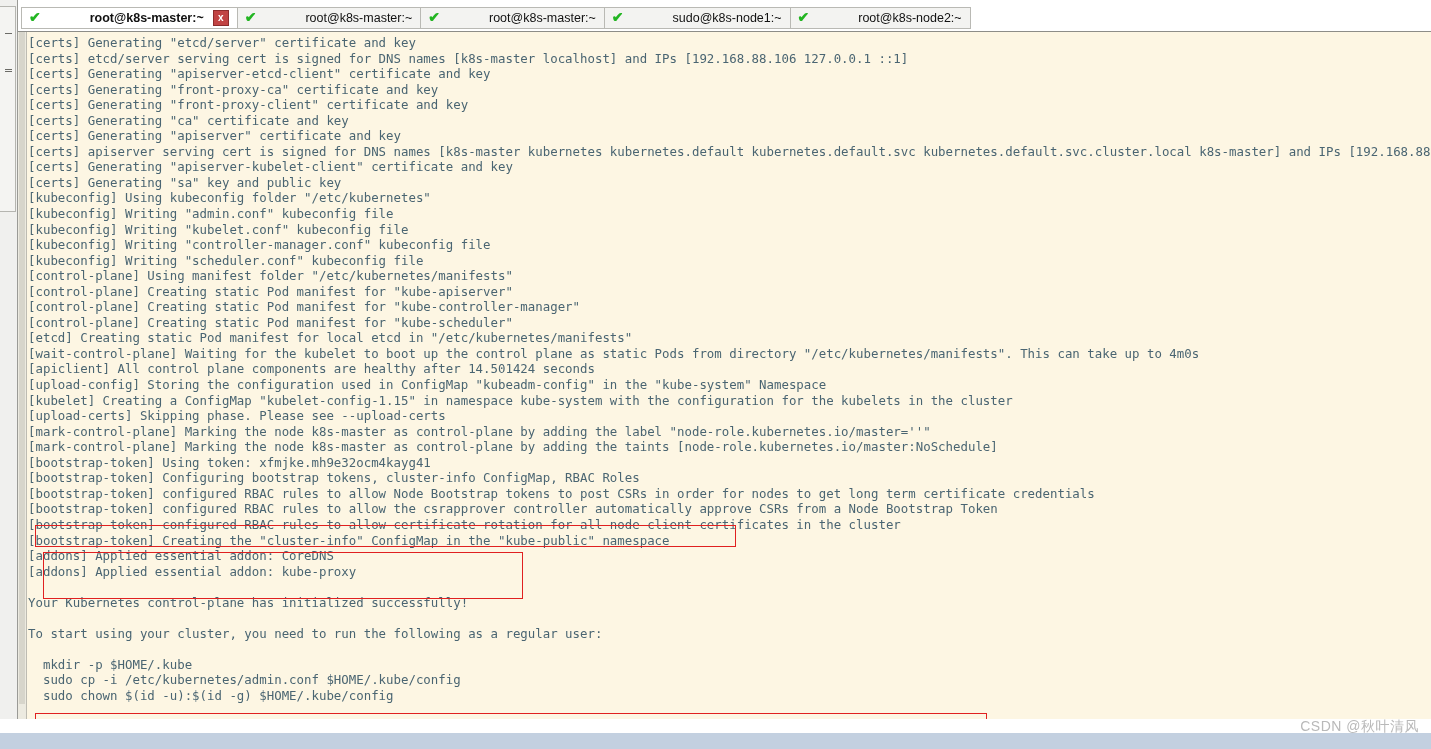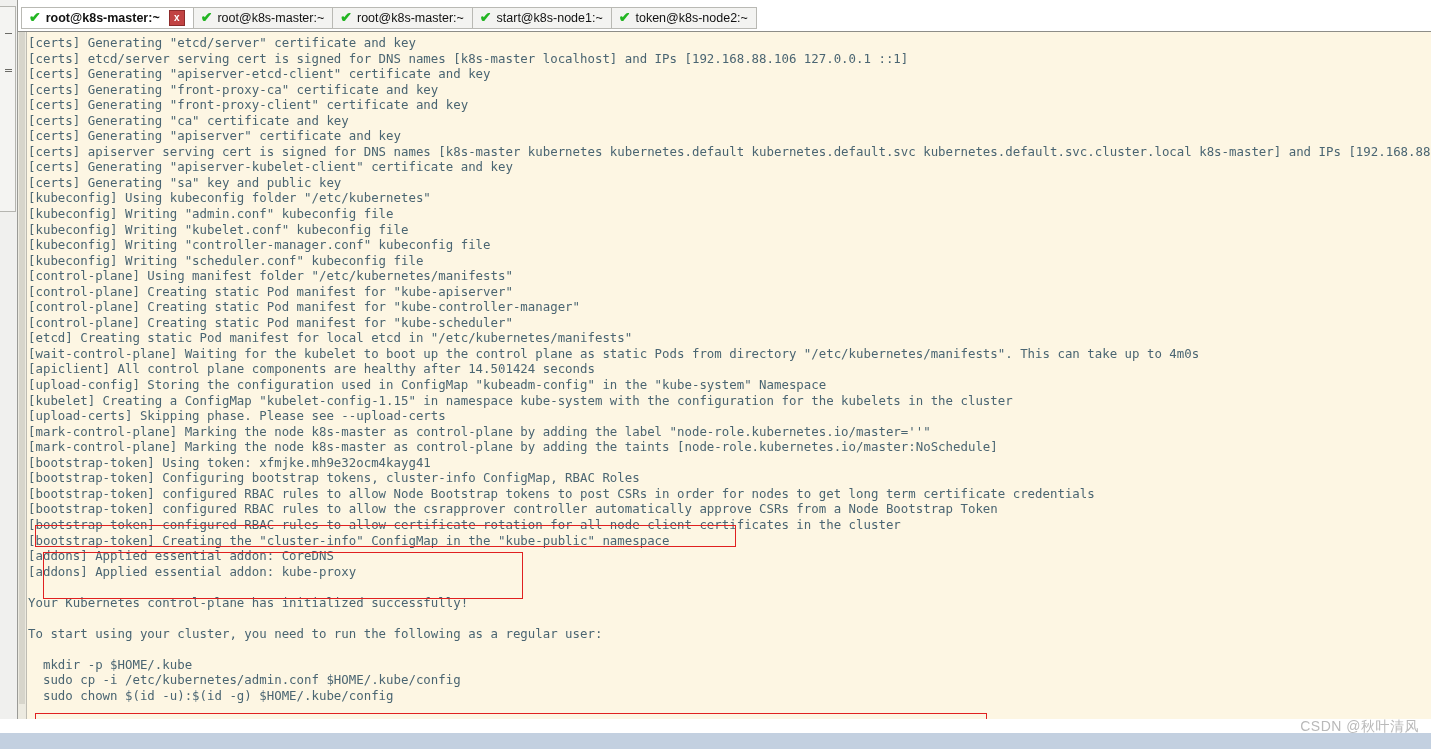--- a/index.html
+++ b/index.html
@@ -93,21 +93,21 @@
     font-weight: bold;
   }
   .tab-check {
     display: inline-block;
     color: #22b522;
     font-size: 14px;
     line-height: 1;
     font-weight: bold;
     transform: translateY(-1px);
   }
-  .tab-label { line-height: 1; }
+  .tab-label { line-height: 1; margin-left: 44px; }
   .tab-close {
     display: inline-flex;
     align-items: center;
     justify-content: center;
     width: 14px;
     height: 14px;
     margin-left: 4px;
     background: #c14343;
     border: 1px solid #8d2b2b;
     color: #ffffff;
@@ -233,25 +233,25 @@
         <div class="tab">
           <span class="tab-check">✔</span>
           <span class="tab-label">root@k8s-master:~</span>
         </div>
         <div class="tab">
           <span class="tab-check">✔</span>
           <span class="tab-label">root@k8s-master:~</span>
         </div>
         <div class="tab">
           <span class="tab-check">✔</span>
-          <span class="tab-label">start@k8s-node1:~</span>
-        </div>
-        <div class="tab">
-          <span class="tab-check">✔</span>
-          <span class="tab-label">token@k8s-node2:~</span>
+          <span class="tab-label">sudo@k8s-node1:~</span>
+        </div>
+        <div class="tab">
+          <span class="tab-check">✔</span>
+          <span class="tab-label">root@k8s-node2:~</span>
         </div>
       </div>
   </div>
 
   <div class="terminal-wrap">
     <div class="term-scroll-left">
       <div class="term-scroll-thumb"></div>
     </div>
     <div class="screen" id="screen"><div class="line">[certs] Generating "etcd/server" certificate and key</div><div class="line">[certs] etcd/server serving cert is signed for DNS names [k8s-master localhost] and IPs [192.168.88.106 127.0.0.1 ::1]</div><div class="line">[certs] Generating "apiserver-etcd-client" certificate and key</div><div class="line">[certs] Generating "front-proxy-ca" certificate and key</div><div class="line">[certs] Generating "front-proxy-client" certificate and key</div><div class="line">[certs] Generating "ca" certificate and key</div><div class="line">[certs] Generating "apiserver" certificate and key</div><div class="line">[certs] apiserver serving cert is signed for DNS names [k8s-master kubernetes kubernetes.default kubernetes.default.svc kubernetes.default.svc.cluster.local k8s-master] and IPs [192.168.88.106 10.96.0.1]</div><div class="line">[certs] Generating "apiserver-kubelet-client" certificate and key</div><div class="line">[certs] Generating "sa" key and public key</div><div class="line">[kubeconfig] Using kubeconfig folder "/etc/kubernetes"</div><div class="line">[kubeconfig] Writing "admin.conf" kubeconfig file</div><div class="line">[kubeconfig] Writing "kubelet.conf" kubeconfig file</div><div class="line">[kubeconfig] Writing "controller-manager.conf" kubeconfig file</div><div class="line">[kubeconfig] Writing "scheduler.conf" kubeconfig file</div><div class="line">[control-plane] Using manifest folder "/etc/kubernetes/manifests"</div><div class="line">[control-plane] Creating static Pod manifest for "kube-apiserver"</div><div class="line">[control-plane] Creating static Pod manifest for "kube-controller-manager"</div><div class="line">[control-plane] Creating static Pod manifest for "kube-scheduler"</div><div class="line">[etcd] Creating static Pod manifest for local etcd in "/etc/kubernetes/manifests"</div><div class="line">[wait-control-plane] Waiting for the kubelet to boot up the control plane as static Pods from directory "/etc/kubernetes/manifests". This can take up to 4m0s</div><div class="line">[apiclient] All control plane components are healthy after 14.501424 seconds</div><div class="line">[upload-config] Storing the configuration used in ConfigMap "kubeadm-config" in the "kube-system" Namespace</div><div class="line">[kubelet] Creating a ConfigMap "kubelet-config-1.15" in namespace kube-system with the configuration for the kubelets in the cluster</div><div class="line">[upload-certs] Skipping phase. Please see --upload-certs</div><div class="line">[mark-control-plane] Marking the node k8s-master as control-plane by adding the label "node-role.kubernetes.io/master=''"</div><div class="line">[mark-control-plane] Marking the node k8s-master as control-plane by adding the taints [node-role.kubernetes.io/master:NoSchedule]</div><div class="line">[bootstrap-token] Using token: xfmjke.mh9e32ocm4kayg41</div><div class="line">[bootstrap-token] Configuring bootstrap tokens, cluster-info ConfigMap, RBAC Roles</div><div class="line">[bootstrap-token] configured RBAC rules to allow Node Bootstrap tokens to post CSRs in order for nodes to get long term certificate credentials</div><div class="line">[bootstrap-token] configured RBAC rules to allow the csrapprover controller automatically approve CSRs from a Node Bootstrap Token</div><div class="line">[bootstrap-token] configured RBAC rules to allow certificate rotation for all node client certificates in the cluster</div><div class="line">[bootstrap-token] Creating the "cluster-info" ConfigMap in the "kube-public" namespace</div><div class="line">[addons] Applied essential addon: CoreDNS</div><div class="line">[addons] Applied essential addon: kube-proxy</div><div class="line blank">&nbsp;</div><div class="line">Your Kubernetes control-plane has initialized successfully!</div><div class="line blank">&nbsp;</div><div class="line">To start using your cluster, you need to run the following as a regular user:</div><div class="line blank">&nbsp;</div><div class="line">  mkdir -p $HOME/.kube</div><div class="line">  sudo cp -i /etc/kubernetes/admin.conf $HOME/.kube/config</div><div class="line">  sudo chown $(id -u):$(id -g) $HOME/.kube/config</div><div class="line blank">&nbsp;</div></div>
 

